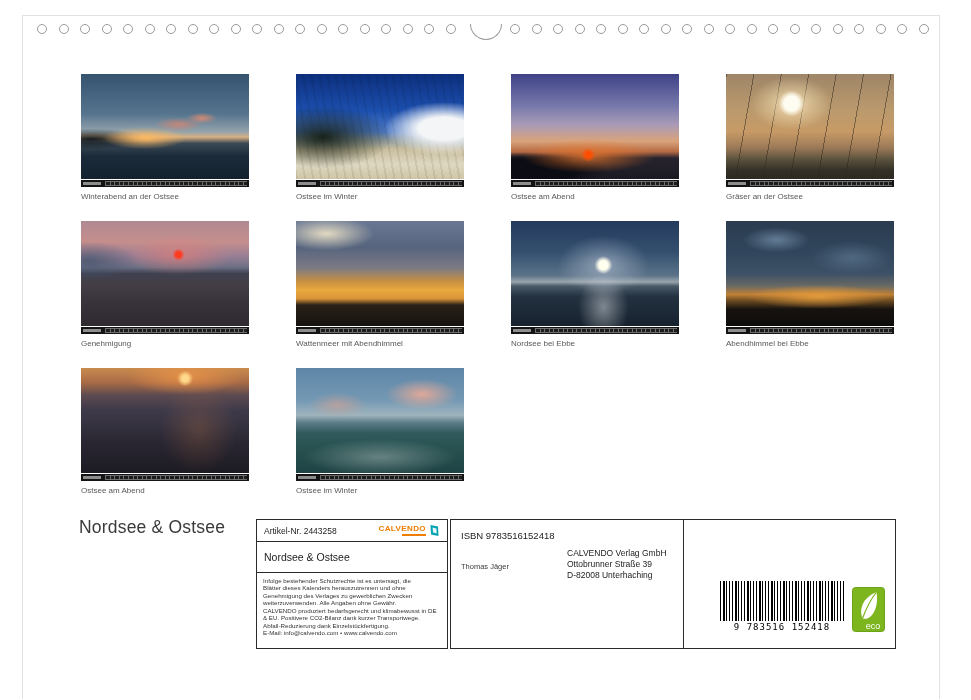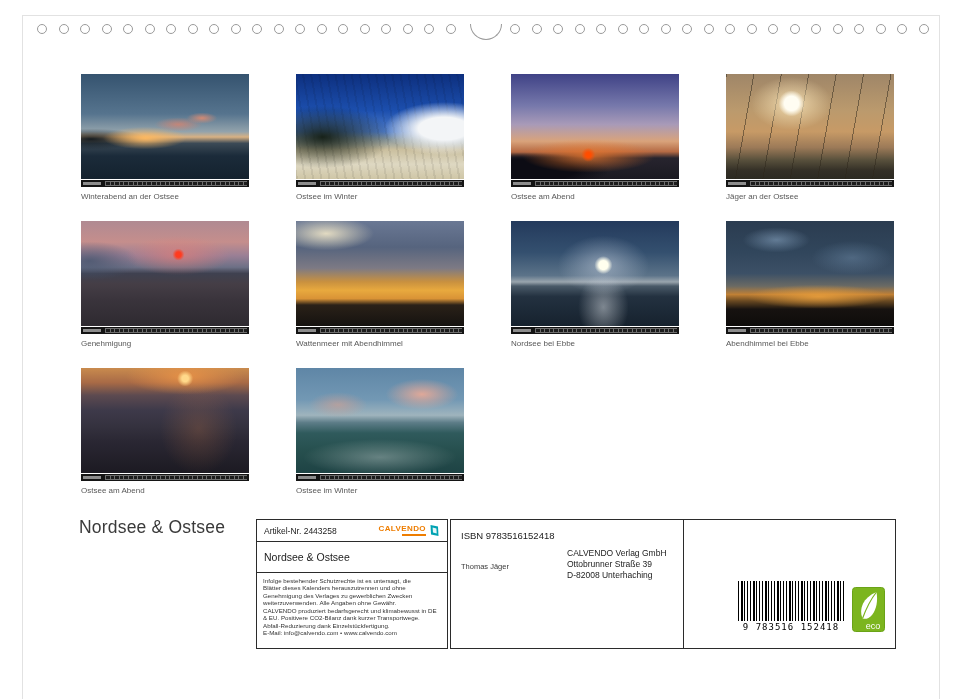--- a/index.html
+++ b/index.html
@@ -55,21 +55,21 @@
   .cv-text{display:flex;flex-direction:column;align-items:flex-end;}
   .cv-name{font-size:8px;font-weight:bold;color:#ee7d00;letter-spacing:.4px;line-height:8px;}
   .cv-tag{width:24px;height:2px;background:#ee7d00;margin-top:1px;}
   .rowB{height:30px;border-bottom:1px solid #2b2b2b;display:flex;align-items:center;padding:0 7px;font-size:10.5px;color:#222;}
   .rowC{padding:4px 6px;font-size:6.2px;line-height:1.2;color:#333;white-space:pre-line;}
   .box2{left:427px;width:234px;}
   .isbn{position:absolute;left:10px;top:10px;font-size:9.5px;color:#222;text-align:center;}
   .publisher{position:absolute;left:116px;top:28px;font-size:8.5px;line-height:1.3;color:#222;}
   .author{position:absolute;left:10px;top:42px;font-size:7.5px;color:#3a3a3a;}
   .box3{left:660px;width:213px;display:flex;align-items:flex-end;justify-content:flex-end;gap:8px;padding:0 10px 16px 0;}
-  .barcode{width:106px;}
+  .barcode{width:124px;}
   .bars{
     height:40px;background-color:#fff;
     background-image:repeating-linear-gradient(90deg,#000 0 1px,#fff 1px 3px,#000 3px 5px,#fff 5px 6px,#000 6px 7px,#fff 7px 9px,#000 9px 10px,#fff 10px 12px);
   }
   .bc-num{margin-top:1px;text-align:center;font-size:9px;letter-spacing:1px;color:#000;font-family:"DejaVu Sans Mono",monospace;}
   .eco-wrap{width:33px;height:45px;}
 </style>
 </head>
 <body>
 
@@ -147,21 +147,21 @@
     <span class="caption">Ostsee am Abend</span>
   </div>
 
 
   <div class="thumb">
     <div class="photo" style="background: radial-gradient(13px at 39% 28%, rgb(255, 253, 242) 55%, rgba(255, 250, 230, 0) 100%), radial-gradient(58px 38px at 39% 28%, rgba(255, 235, 190, 0.8), rgba(255, 235, 190, 0) 70%), repeating-linear-gradient(100deg, rgba(45, 38, 26, 0.5) 0px, rgba(45, 38, 26, 0.5) 1px, rgba(0, 0, 0, 0) 1px, rgba(0, 0, 0, 0) 27px), linear-gradient(rgb(159, 134, 104) 0%, rgb(187, 154, 109) 35%, rgb(199, 154, 102) 55%, rgb(156, 122, 88) 70%, rgb(88, 80, 60) 82%, rgb(51, 47, 38) 92%, rgb(44, 42, 34) 100%);"></div>
     <div class="datestrip">
       <span class="mlabel"></span>
       <span class="cells"></span>
     </div>
-    <span class="caption">Jäger an der Ostsee</span>
+    <span class="caption">Gräser an der Ostsee</span>
   </div>
 
   <div class="thumb">
     <div class="photo" style="background: radial-gradient(6px at 58% 32%, rgb(255, 59, 31) 45%, rgba(255, 60, 30, 0) 100%), radial-gradient(75px 28px at 58% 33%, rgba(235, 125, 115, 0.6), rgba(235, 125, 115, 0) 70%), radial-gradient(70px 28px at 5% 38%, rgba(70, 85, 110, 0.8), rgba(70, 85, 110, 0) 70%), linear-gradient(rgb(176, 138, 146) 0%, rgb(197, 142, 140) 20%, rgb(154, 127, 149) 33%, rgb(109, 112, 134) 44%, rgb(63, 65, 80) 50%, rgb(69, 62, 70) 60%, rgb(58, 52, 60) 75%, rgb(46, 42, 48) 100%);"></div>
     <div class="datestrip">
       <span class="mlabel"></span>
       <span class="cells"></span>
     </div>
     <span class="caption">Genehmigung</span>
   </div>

